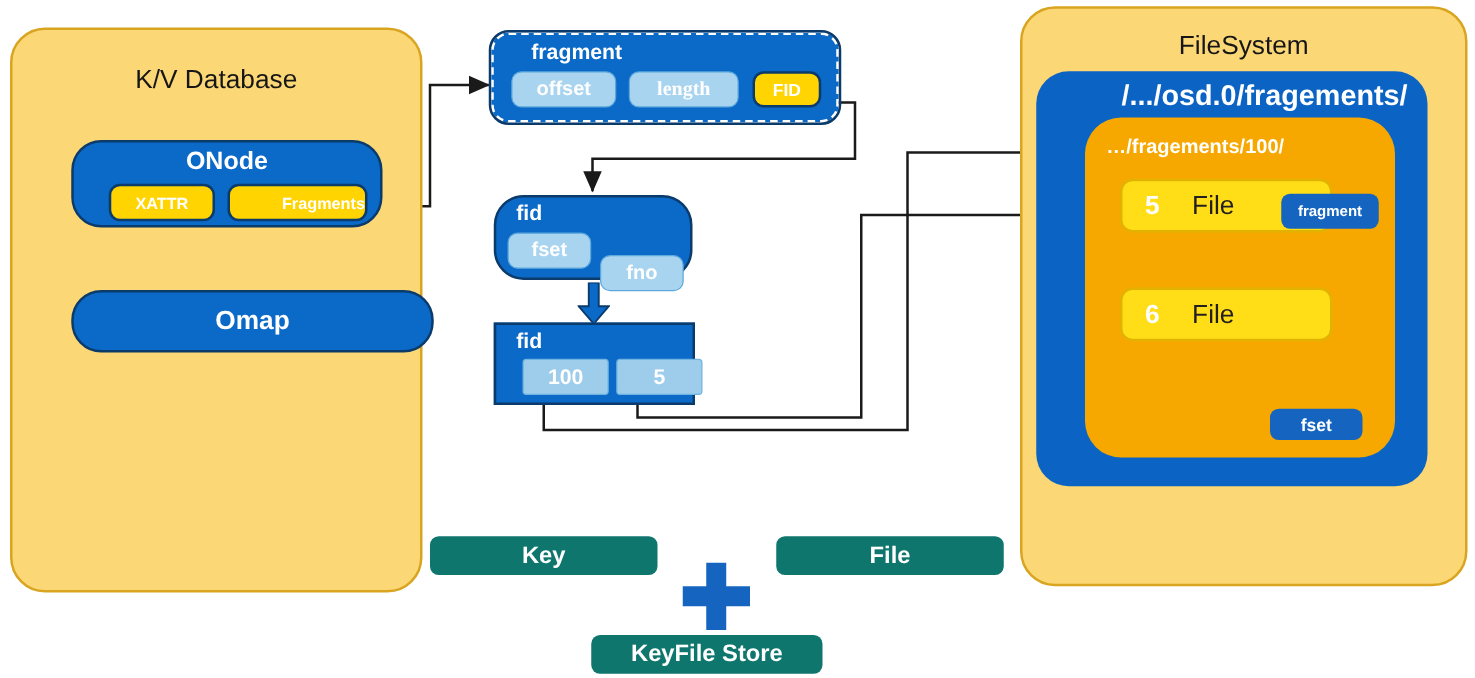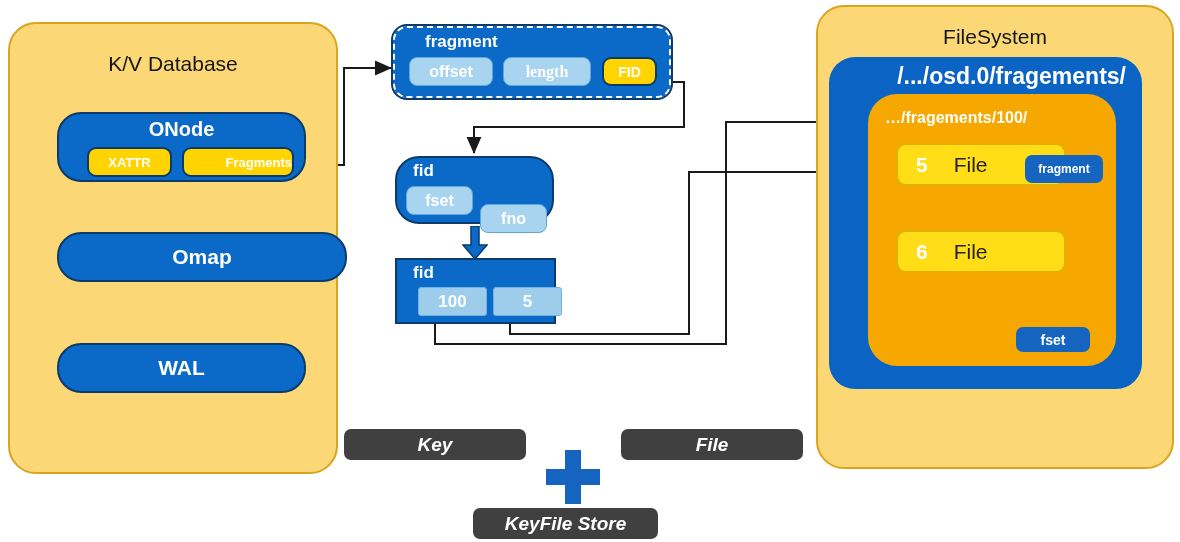--- a/index.html
+++ b/index.html
@@ -30,24 +30,23 @@
     border-radius:24px;
     color:#ffffff;
   }
   .blue-flat{
     background:#0B69C7;
     border:2px solid #0A3B6B;
     border-radius:0px;
     color:#ffffff;
   }
   .blue-plain{
-    background:#404040;
+    background:#0f766e;
     border-radius:7px;
     color:#ffffff;
-    font-style:italic;
   }
 
   .ctr{display:flex;align-items:center;justify-content:center;}
 
   
   .ychip{
     background:#FFD400;
     border:2px solid #0A3B6B;
     border-radius:9px;
     color:#ffffff;
@@ -148,23 +147,20 @@
     </div>
     <div class="abs ychip" style="left:123px;top:33px;width:112px;height:30px;justify-content:flex-end;">
       <span>Fragments</span>
     </div>
   </div>
 
   <div class="abs blue ctr" style="left:57px;top:232px;width:290px;height:50px;font-size:21px;font-weight:700;justify-content:center;">
     <span>Omap</span>
   </div>
 
-  <div class="abs blue ctr" style="left:57px;top:343px;width:249px;height:50px;font-size:21px;font-weight:700;">
-    <span>WAL</span>
-  </div>
 
   <div class="abs dashed-outer" style="left:393px;top:26px;width:278px;height:72px;">
     <div class="abs" style="left:30px;top:4px;font-size:17px;font-weight:700;color:#fff;">fragment</div>
     <div class="abs lchip" style="left:14px;top:29px;width:84px;height:29px;font-size:16px;">
       <span>offset</span>
     </div>
     <div class="abs lchip" style="left:108px;top:29px;width:88px;height:29px;font-size:16px;font-family:Liberation Serif, serif;">
       <span>length</span>
     </div>
     <div class="abs ychip" style="left:207px;top:29px;width:55px;height:29px;font-size:14px;">

